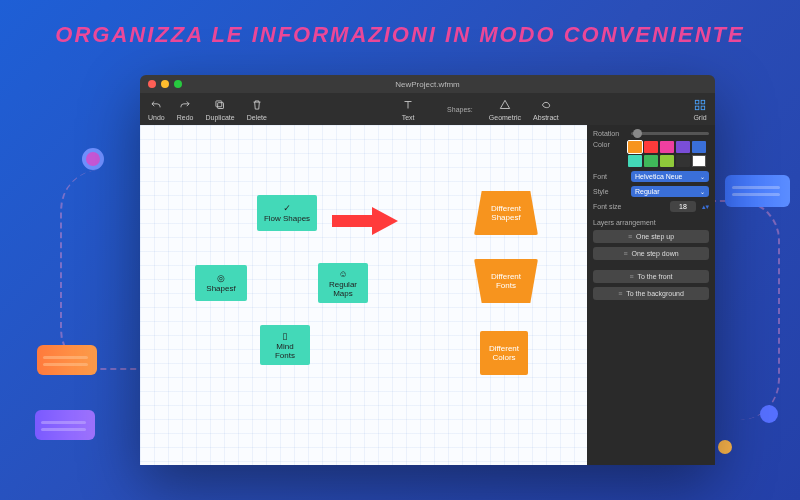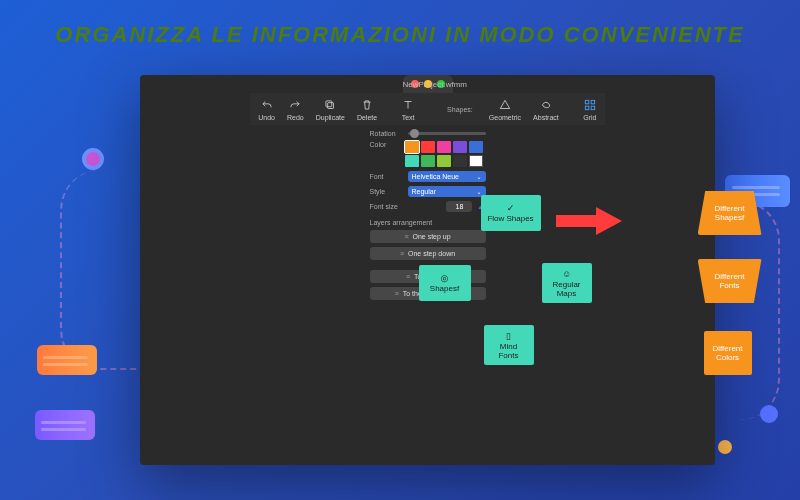--- a/index.html
+++ b/index.html
@@ -4,21 +4,21 @@
 <style>
   * { box-sizing: border-box; margin: 0; padding: 0; }
   body {
     width: 800px; height: 500px; overflow: hidden;
     font-family: -apple-system, Helvetica, Arial, sans-serif;
     background: linear-gradient(135deg, #1e5fd6 0%, #2a4eb8 50%, #2440a8 100%);
     position: relative;
   }
   .hero-title {
     position: absolute; top: 22px; left: 0; right: 0;
-    text-align: center; color: #4d7c0f;
+    text-align: center; color: #ec4899;
     font-size: 22px; font-weight: 700; letter-spacing: 2px;
     font-style: italic;
   }
   
   .deco-circle { position:absolute; border-radius:50%; }
   .deco-circle.pink { width:22px;height:22px;background:#c858d8;border:4px solid #7090ff;left:82px;top:148px;}
   .deco-circle.yellow-sm { width:14px;height:14px;background:#ffb84d;left:718px;top:440px;}
   .deco-circle.blue-sm { width:18px;height:18px;background:#5670ff;left:760px;top:405px;}
   .deco-card { position:absolute; border-radius:6px; }
   .deco-card.purple { width:60px;height:30px;background:linear-gradient(90deg,#7a5aff,#a074ff);left:35px;top:410px;}
@@ -30,22 +30,22 @@
   .deco-lines.b { left:41px; top:417px; width:45px; } .deco-lines.b span{background:rgba(200,180,255,.5);}
   .deco-lines.c { left:732px; top:182px; width:48px; } .deco-lines.c span{background:rgba(180,200,255,.5);}
 
   .dash-path { position:absolute; border:2px dashed rgba(255,150,200,.4); border-radius:40px; }
   .dash-path.left { left:60px; top:170px; width:120px; height:200px; border-right:none; border-top:none;}
   .dash-path.right { left:660px; top:200px; width:120px; height:220px; border-left:none; border-bottom:none;}
 
   
   .app-window {
     position:absolute; left:140px; top:75px; width:575px; height:390px;
-    background:#2a2a2a; border-radius:4px; box-shadow:0 20px 60px rgba(0,0,0,.4);
-    display:flex; flex-direction:column;align-items:center;
+    background:#2a2a2a; border-radius:10px; box-shadow:0 20px 60px rgba(0,0,0,.4);
+    display:flex; flex-direction:column;
   }
   .titlebar { height:18px; display:flex; align-items:center; padding:0 8px; background:#3a3a3a; border-radius:6px 6px 0 0; position:relative;}
   .traffic { display:flex; gap:5px; }
   .traffic span { width:8px;height:8px;border-radius:50%; }
   .tl-red{background:#ff5f56;} .tl-yel{background:#ffbd2e;} .tl-grn{background:#27c93f;}
   .wtitle { position:absolute; left:0; right:0; text-align:center; color:#bbb; font-size:8px; }
 
   .toolbar { height:32px; background:#2f2f2f; display:flex; align-items:center; padding:0 8px; gap:12px; color:#ccc; font-size:7px; }
   .tbtn { display:flex; flex-direction:column; align-items:center; gap:2px; cursor:pointer; }
   .tbtn svg { width:14px; height:14px; stroke:#ccc; fill:none; stroke-width:1.5; }

